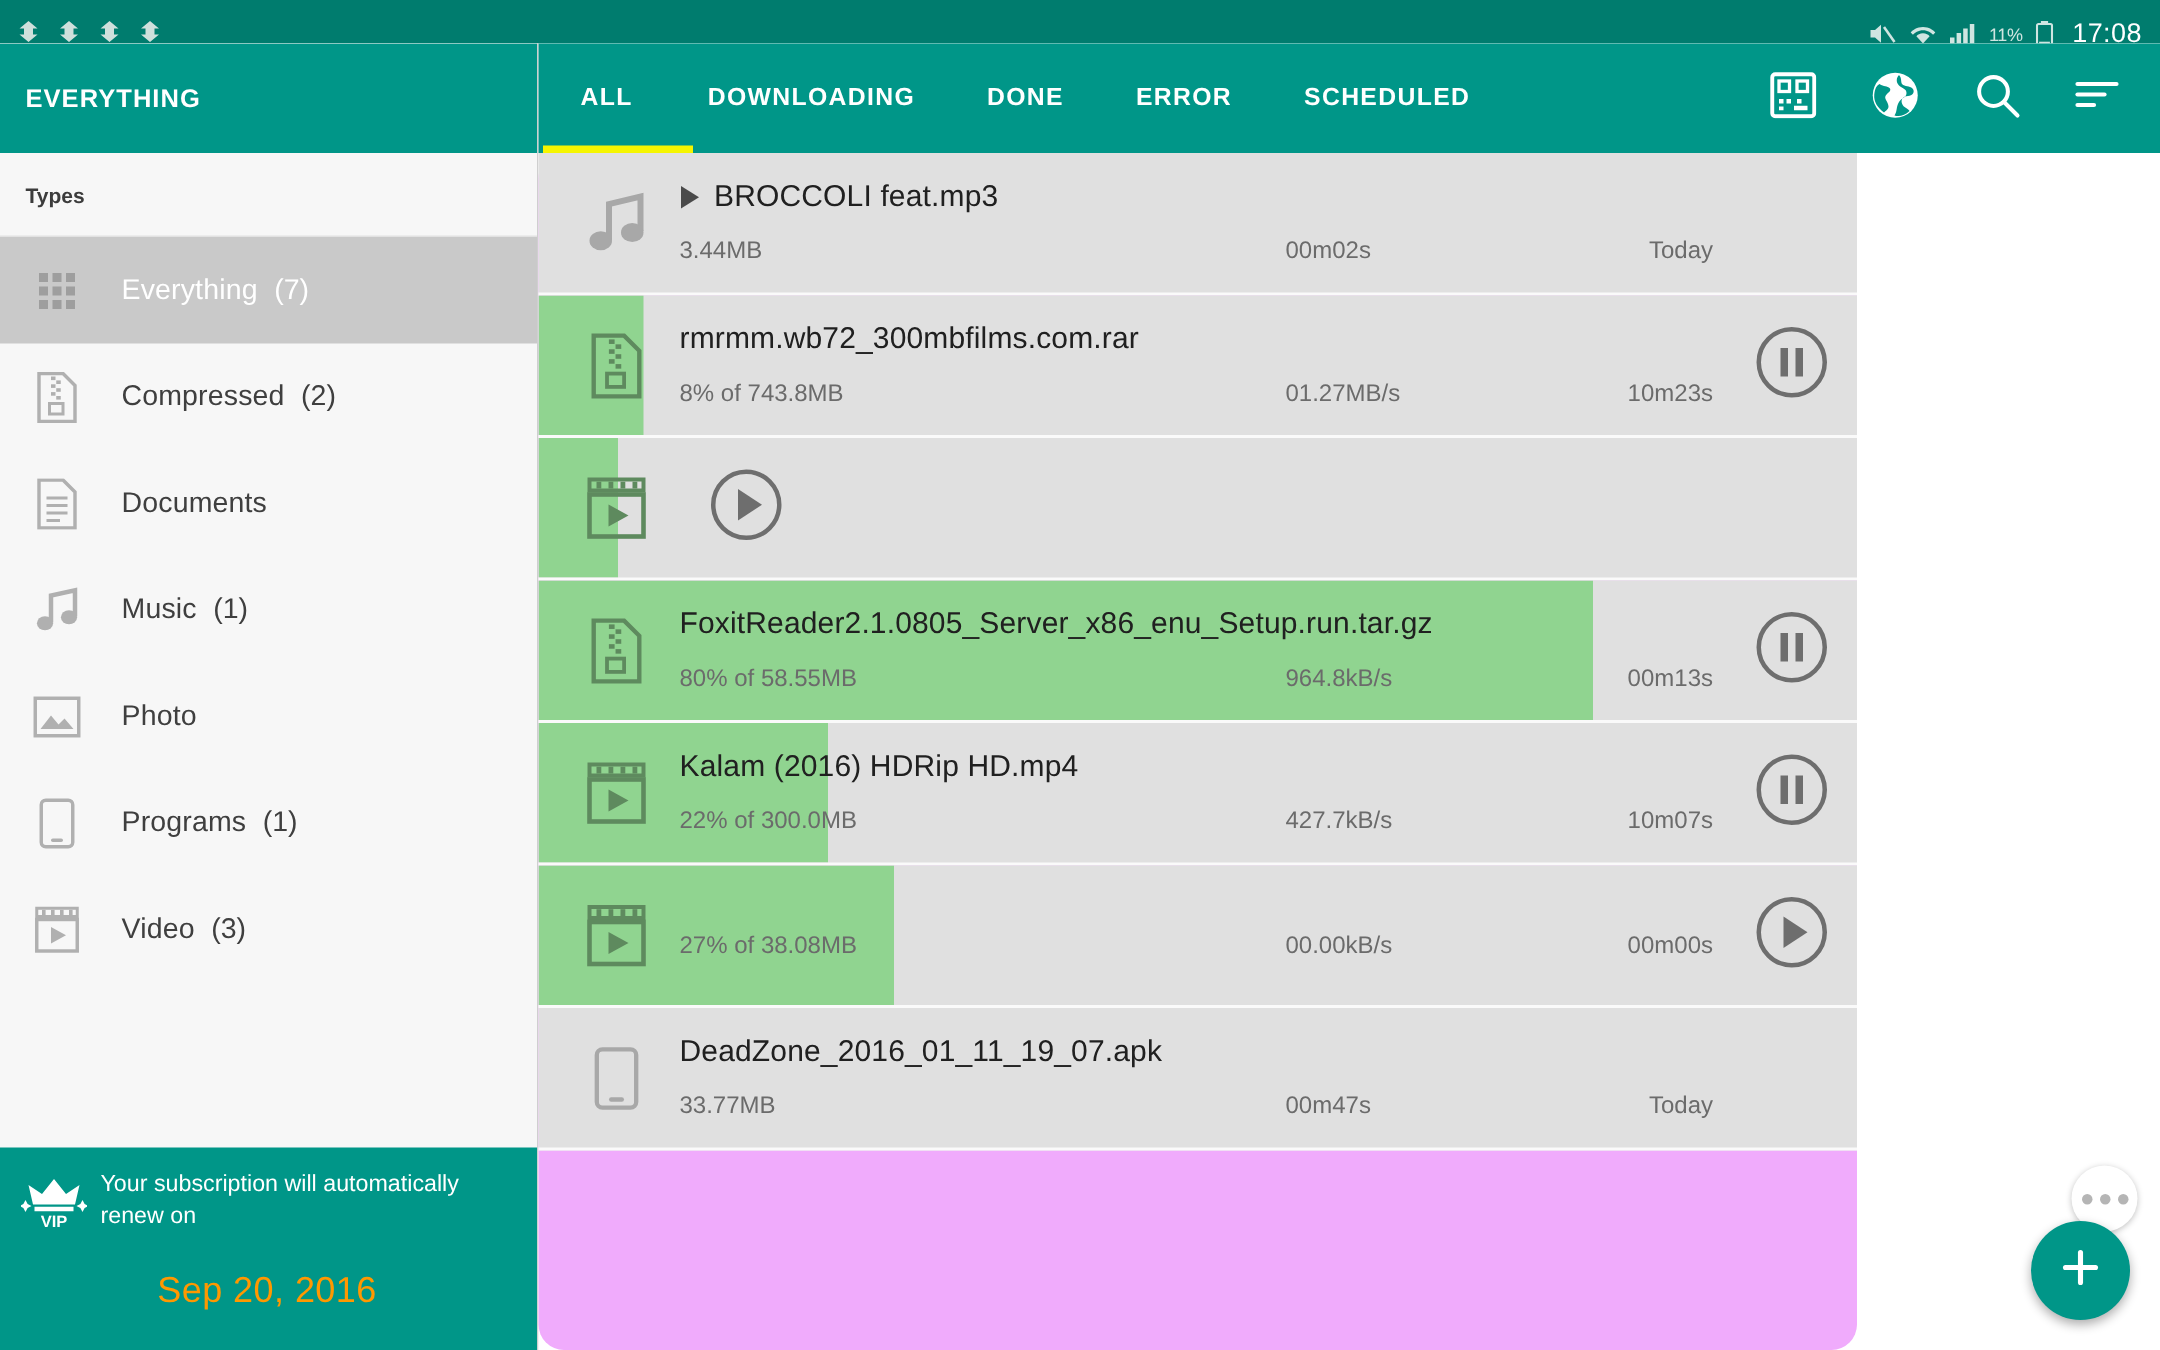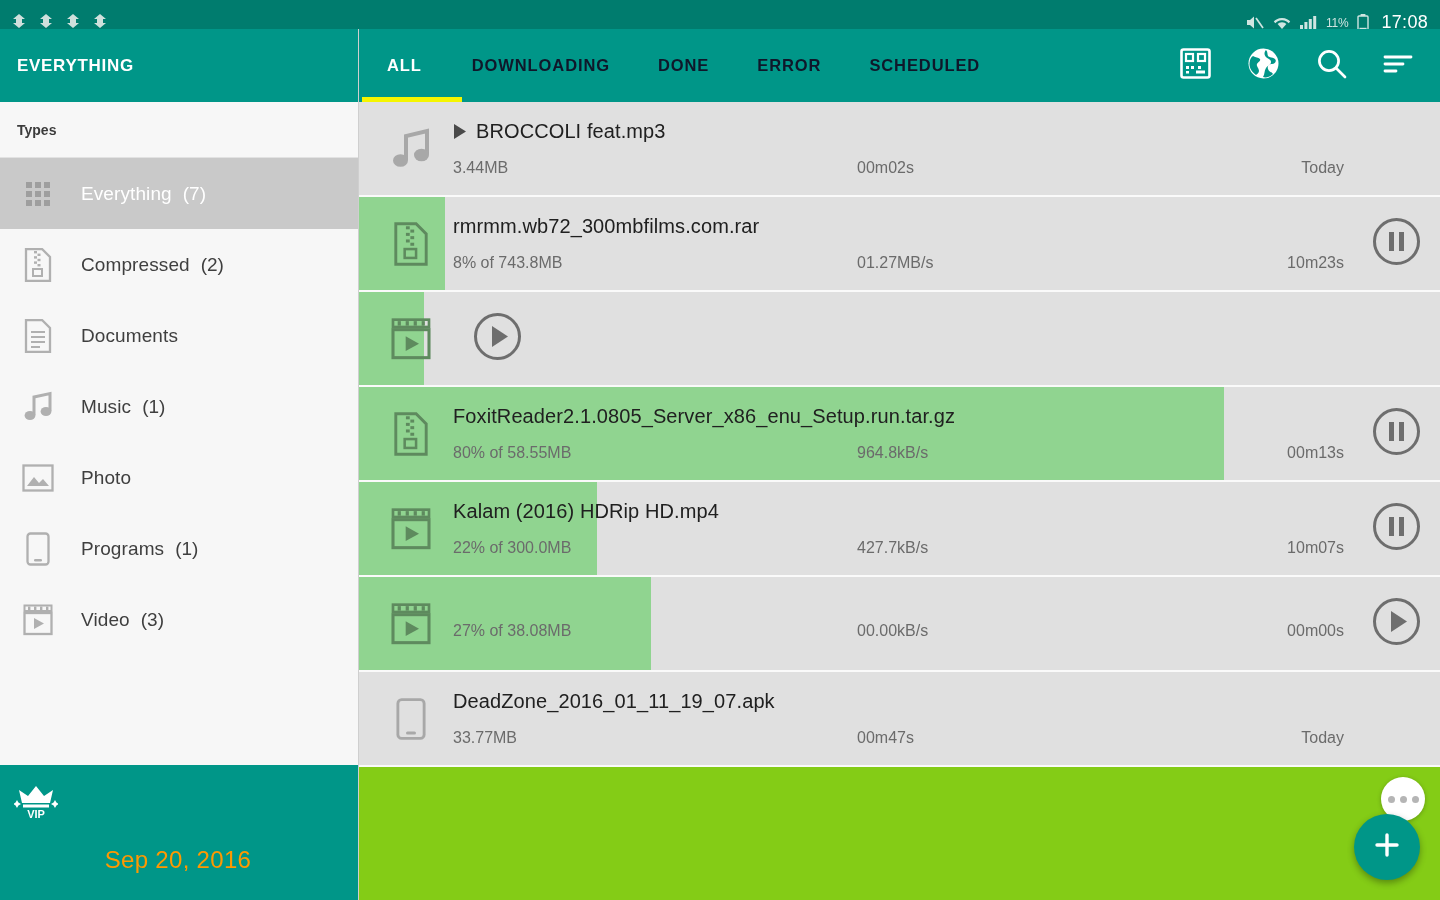--- a/index.html
+++ b/index.html
@@ -75,36 +75,36 @@
   }
 
   
   .main { position:absolute; top:29px; left:359px; width:1081px; height:871px; background:#fff; }
   .appbar {
     height:73px; background:#009688; display:flex; align-items:center;
     position:relative;
   }
   .tabs { display:flex; align-items:center; height:73px; }
   .tab {
-    color:#0f172a; font-size:16.5px; font-weight:bold; letter-spacing:0.9px;
+    color:#ffffff; font-size:16.5px; font-weight:bold; letter-spacing:0.9px;
     padding:0 0 0 0; margin-right:0; cursor:pointer;
     display:flex; align-items:center; height:73px;
   }
   .tab.active { color:#ffffff; }
   .tab-underline {
     position:absolute; left:3px; bottom:0; width:100px; height:5px; background:#F5F500;
   }
   .appbar-icons {
     margin-left:auto; display:flex; align-items:center; gap:36px; padding-right:27px;
     color:#ffffff;
   }
   .appbar-icon { cursor:pointer; display:block; }
 
   
-  .list { position:absolute; top:73px; left:0; width:1081px; height:798px; background:#84cc16; }
+  .list { position:absolute; top:73px; left:0; width:879px; height:798px; background:#f0abfc;border-radius:17px; }
   .row {
     position:relative; height:95px; background:#e0e0e0;
     border-bottom:2px solid #fafafa; overflow:hidden;
   }
   .row-progress {
     position:absolute; top:0; left:0; height:100%; background:#90d490;
   }
   .row-inner {
     position:absolute; inset:0; display:flex; align-items:center; padding:0 0 0 10px;
   }
@@ -311,20 +311,21 @@
       <div class="vip-top">
         <span class="vip-crown">
           <svg width="44" height="36" viewBox="0 0 44 36">
               <path d="M8 20 L5 7 L14 13 L22 3 L30 13 L39 7 L36 20 Z" fill="#ffffff"></path>
               <rect x="9" y="21.5" width="26" height="3" fill="#ffffff"></rect>
               <text x="22" y="35" font-size="11" font-weight="bold" fill="#ffffff" text-anchor="middle" font-family="Liberation Sans, sans-serif">VIP</text>
               <path d="M3 17 l1.4 2.6 L7 21 l-2.6 1.4 L3 25 l-1.4-2.6 L-1 21 l2.6-1.4z" fill="#ffffff"></path>
               <path d="M41 17 l1.4 2.6 L45 21 l-2.6 1.4 L41 25 l-1.4-2.6 L37 21 l2.6-1.4z" fill="#ffffff"></path>
             </svg>
         </span>
+        <span class="vip-msg">Your subscription will automatically renew on</span>
       </div>
       <div class="vip-date">Sep 20, 2016</div>
     </div>
   </div>
 
   <div class="main">
 
     <div class="appbar">
       <div class="tabs">
         <div class="tab active" style="padding:0 26px 0 28px;">ALL</div>

